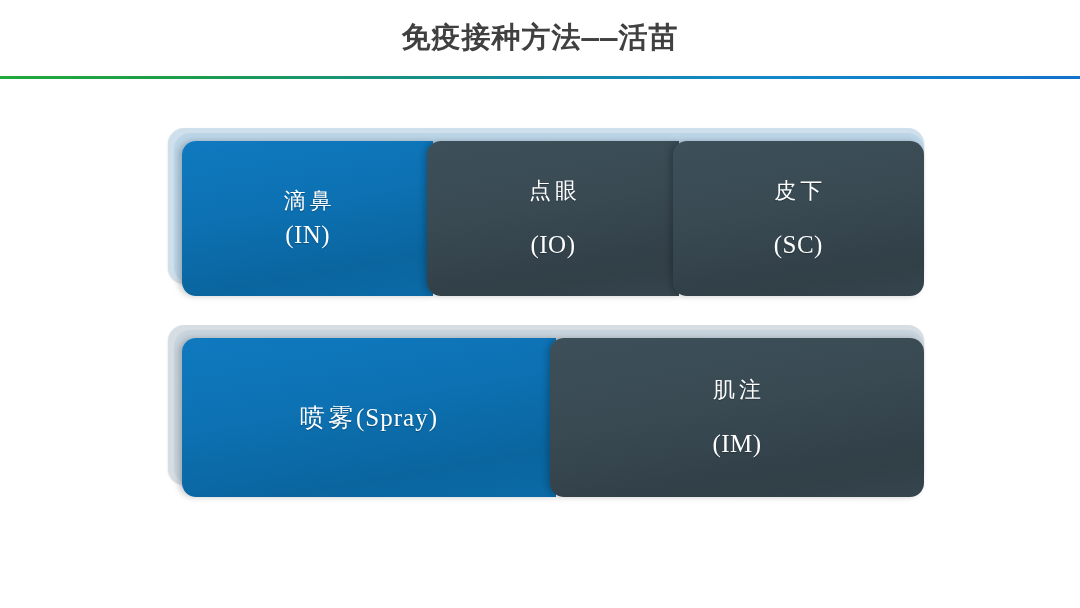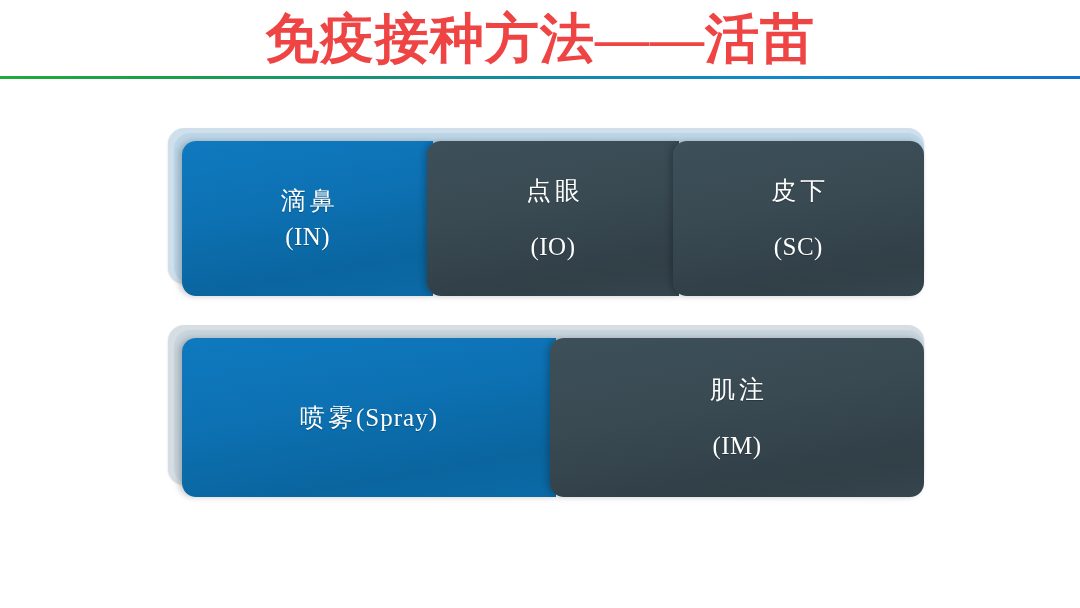--- a/index.html
+++ b/index.html
@@ -28,25 +28,25 @@
     position: absolute;
     left: 0;
     top: 0;
     width: 1080px;
     height: 78px;
     display: flex;
     align-items: center;
     justify-content: center;
   }
   .slide-title {
-    font-family: Liberation Serif, serif;
-    font-size: 54px;
+    font-family: Liberation Mono, monospace;
+    font-size: 29px;
     font-weight: 700;
     letter-spacing: 1px;
-    color: #ef4444;
+    color: #404040;
     line-height: 1;
     white-space: nowrap;
     user-select: none;
   }
 
   .title-rule {
     position: absolute;
     left: 0;
     top: 76px;
     width: 1080px;
@@ -133,21 +133,21 @@
   .cell-shadowed { box-shadow: -3px 0 6px rgba(0,0,0,.22); }
 
   .cell-line {
     display: block;
     line-height: 1.18;
     white-space: nowrap;
     user-select: none;
     text-shadow: 0 1px 1px rgba(0,0,0,.28);
   }
   .cn {
-    font-size: 25px;
+    font-size: 22px;
     letter-spacing: 4px;
     padding-left: 4px;
   }
   .en {
     font-size: 25px;
     letter-spacing: .5px;
     margin-top: 6px;
     text-align: right;
   }
   .single {

